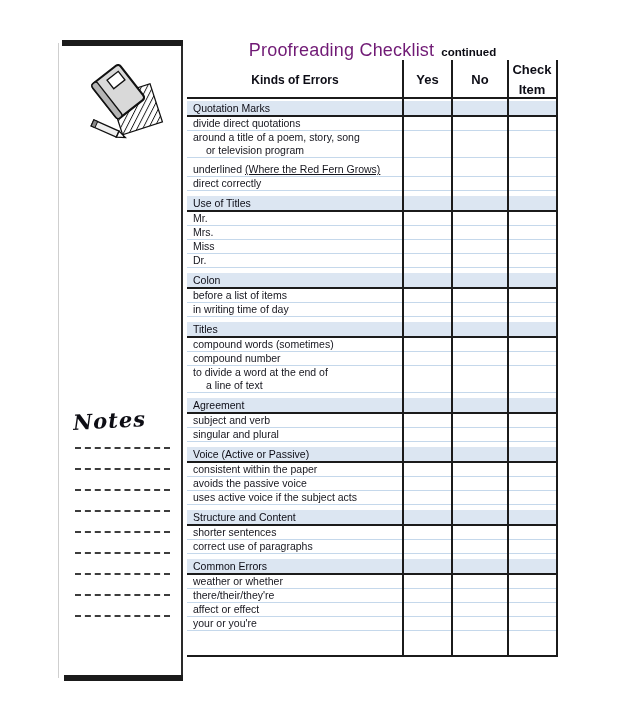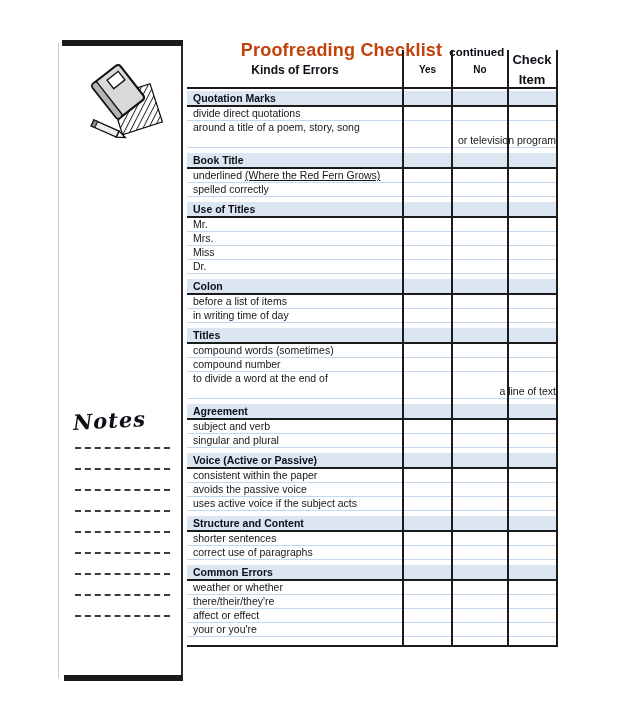--- a/index.html
+++ b/index.html
@@ -17,47 +17,47 @@
   .book-art{position:absolute;left:24px;top:16px;width:92px;height:92px;}
   .notes-label{position:absolute;left:15px;top:368px;font-family:"DejaVu Serif",serif;
                font-style:italic;font-weight:bold;font-size:21px;color:#0d0d14;
                letter-spacing:1px;transform:rotate(-3deg);}
   .notes-lines{position:absolute;left:17px;top:407px;width:95px;}
   .nline{width:95px;height:0;border-top:2px dashed #3c3c3c;margin-bottom:19px;}
 
   
   .main{position:absolute;left:187px;top:0;width:371px;}
   .title-row{position:absolute;left:0;top:40px;width:371px;text-align:center;white-space:nowrap;}
-  .title-main{font-size:18px;font-weight:bold;color:#c2410c;letter-spacing:.2px;}
+  .title-main{font-size:18px;font-weight:normal;color:#701a75;letter-spacing:.2px;}
   .title-suffix{font-size:11.5px;font-weight:bold;color:#0a0a12;margin-left:7px;text-align:center;}
 
-  .ptable{position:absolute;left:0;top:50px;width:371px;height:597px;
+  .ptable{position:absolute;left:0;top:60px;width:371px;height:597px;
           border-bottom:2px solid var(--border-dark,#1b1b1b);
           border-right:2px solid var(--border-dark,#1b1b1b);
           box-sizing:border-box;overflow:hidden;}
   .vline{position:absolute;top:0;bottom:0;width:2px;background:var(--border-dark,#1b1b1b);z-index:5;}
   .v1{left:215px;} .v2{left:264px;} .v3{left:320px;}
 
   .thead{display:grid;grid-template-columns:216px 49px 56px 48px;height:39px;
          border-bottom:2px solid var(--border-dark,#1b1b1b);box-sizing:border-box;}
   .thead .cell{display:flex;align-items:center;justify-content:center;text-align:center;
                font-weight:bold;color:#0d0d16;}
   .thead .c1{font-size:12px;}
-  .thead .c2,.thead .c3{font-size:10px;}
+  .thead .c2,.thead .c3{font-size:13px;}
   .thead .c4{font-size:13px;line-height:1.5;padding:0 8px;}
 
   .sec-gap{height:5px;}
   .sec-gap.first{height:2px;}
   .sec-header{height:14px;line-height:14px;background:var(--section-bg,#dce6f2);
               border-bottom:2px solid var(--border-dark,#1b1b1b);
-              font-weight:bold;font-size:10.5px;padding-left:6px;box-sizing:content-box;
+              font-weight:normal;font-size:10.5px;padding-left:6px;box-sizing:content-box;
               color:#0d0d16;}
   .item-row{border-bottom:1px solid var(--row-line,#c5d8eb);font-size:10.5px;color:#16161e;}
   .item-row .l1{height:13px;line-height:13px;padding-left:6px;white-space:nowrap;}
-  .item-row .l2{height:13px;line-height:13px;padding-left:19px;white-space:nowrap;text-align:right;}
+  .item-row .l2{height:13px;line-height:13px;padding-left:19px;white-space:nowrap;}
   .u{text-decoration:underline;margin-top:15px;}
 </style>
 </head>
 <body>
 
 <div class="sheet">
 
   <div class="sidebar">
     <div class="edge-left"></div>
     <div class="edge-right"></div>
@@ -116,26 +116,25 @@
           <div class="sec-gap first"></div>
           <div class="sec-header">Quotation Marks</div>
           <div class="item-row">
             <div class="l1">divide direct quotations</div>
           </div>
           <div class="item-row">
             <div class="l1">around a title of a poem, story, song</div>
             <div class="l2">or television program</div>
           </div>
           <div class="sec-gap"></div>
-          <div class="sec-header">Book Title</div>
           <div class="item-row">
             <div class="l1">underlined <span class="u">(Where the Red Fern Grows)</span></div>
           </div>
           <div class="item-row">
-            <div class="l1">spelled correctly</div>
+            <div class="l1">direct correctly</div>
           </div>
           <div class="sec-gap"></div>
           <div class="sec-header">Use of Titles</div>
           <div class="item-row">
             <div class="l1">Mr.</div>
           </div>
           <div class="item-row">
             <div class="l1">Mrs.</div>
           </div>
           <div class="item-row">

